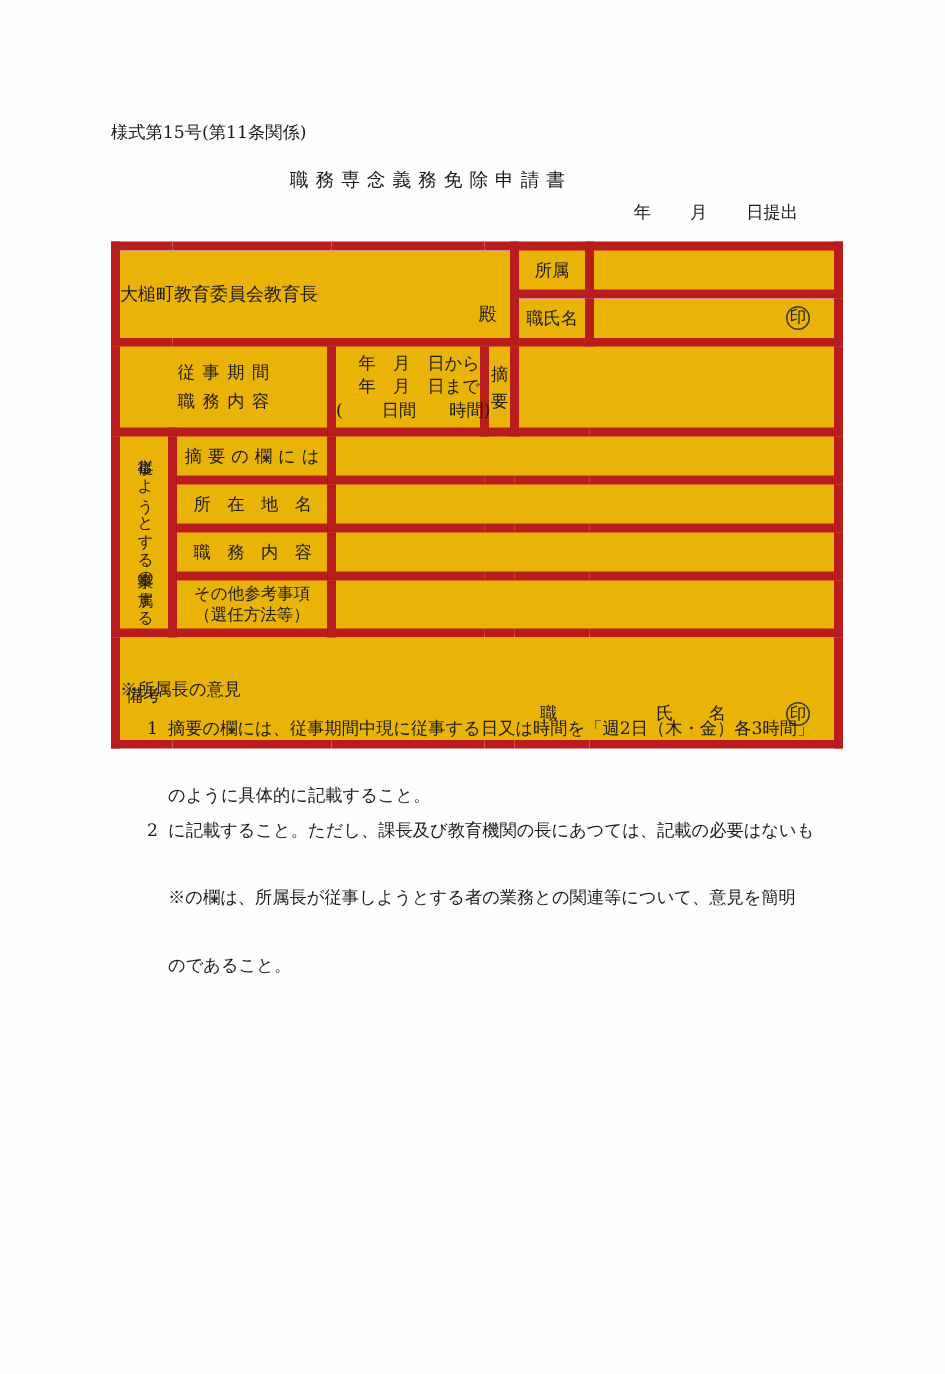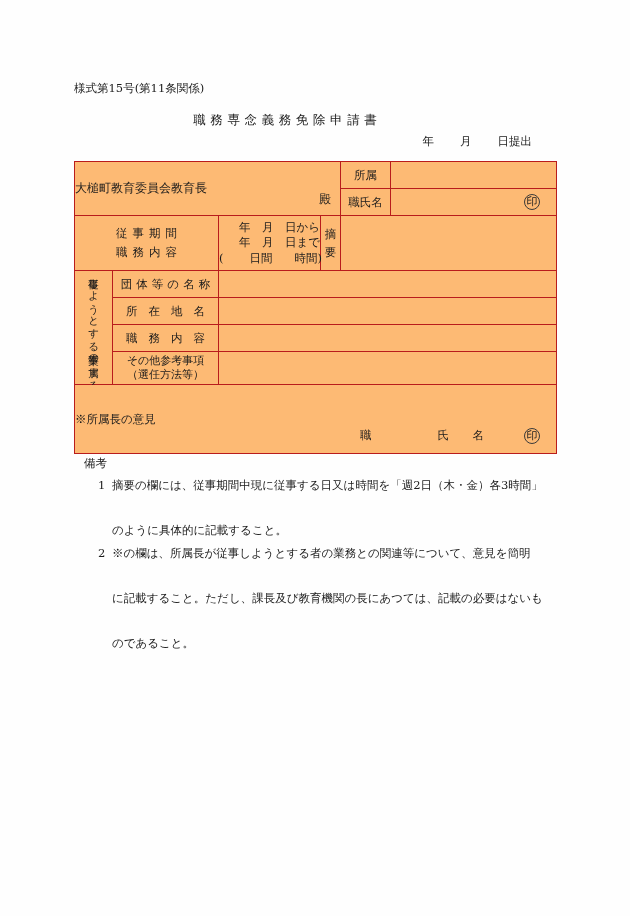--- a/index.html
+++ b/index.html
@@ -57,24 +57,24 @@
   .form-table {
     position: absolute;
     left: 74px;
     top: 161px;
     width: 482px;
     border-collapse: collapse;
     table-layout: fixed;
     font-size: 11.5px;
   }
   .form-table td {
-    border: 1px solid #b91c1c;
+    border: 6px solid #b91c1c;
     padding: 0;
     vertical-align: middle;
-    background: #fdba74;
+    background: #eab308;
   }
   .pad { padding: 0 8px; }
 
   
   .addressee {
     height: 52px;
     vertical-align: top;
     padding: 9px 0 0 18px;
     font-size: 12px;
     position: relative;
@@ -275,21 +275,21 @@
     </tr>
 
     <tr>
       <td class="vert-label" rowspan="4">
         <div class="vert-inner">
               <span>従事しようとす</span>
               <span>る事業の属する</span>
             </div>
       </td>
       <td class="sub-label">
-        <span style="letter-spacing:4px;text-indent:4px;display:inline-block">団体等の名称</span>
+        <span style="letter-spacing:4px;text-indent:4px;display:inline-block">摘要の欄には</span>
       </td>
       <td class="pad" colspan="4"></td>
     </tr>
     <tr>
       <td class="sub-label">
         <span style="letter-spacing:11px;text-indent:11px;display:inline-block">所在地名</span>
       </td>
       <td class="pad" colspan="4"></td>
     </tr>
     <tr>
@@ -324,20 +324,20 @@
       <div class="note-num">1</div>
       <div class="note-body">
         <p>摘要の欄には、従事期間中現に従事する日又は時間を「週2日（木・金）各3時間」</p>
         <p>のように具体的に記載すること。</p>
       </div>
     </div>
 
     <div class="note">
       <div class="note-num">2</div>
       <div class="note-body">
+        <p>に記載すること。ただし、課長及び教育機関の長にあつては、記載の必要はないも</p>
         <p>※の欄は、所属長が従事しようとする者の業務との関連等について、意見を簡明</p>
-        <p>に記載すること。ただし、課長及び教育機関の長にあつては、記載の必要はないも</p>
         <p>のであること。</p>
       </div>
     </div>
   </div>
 
 </div>
 
 </body></html>

